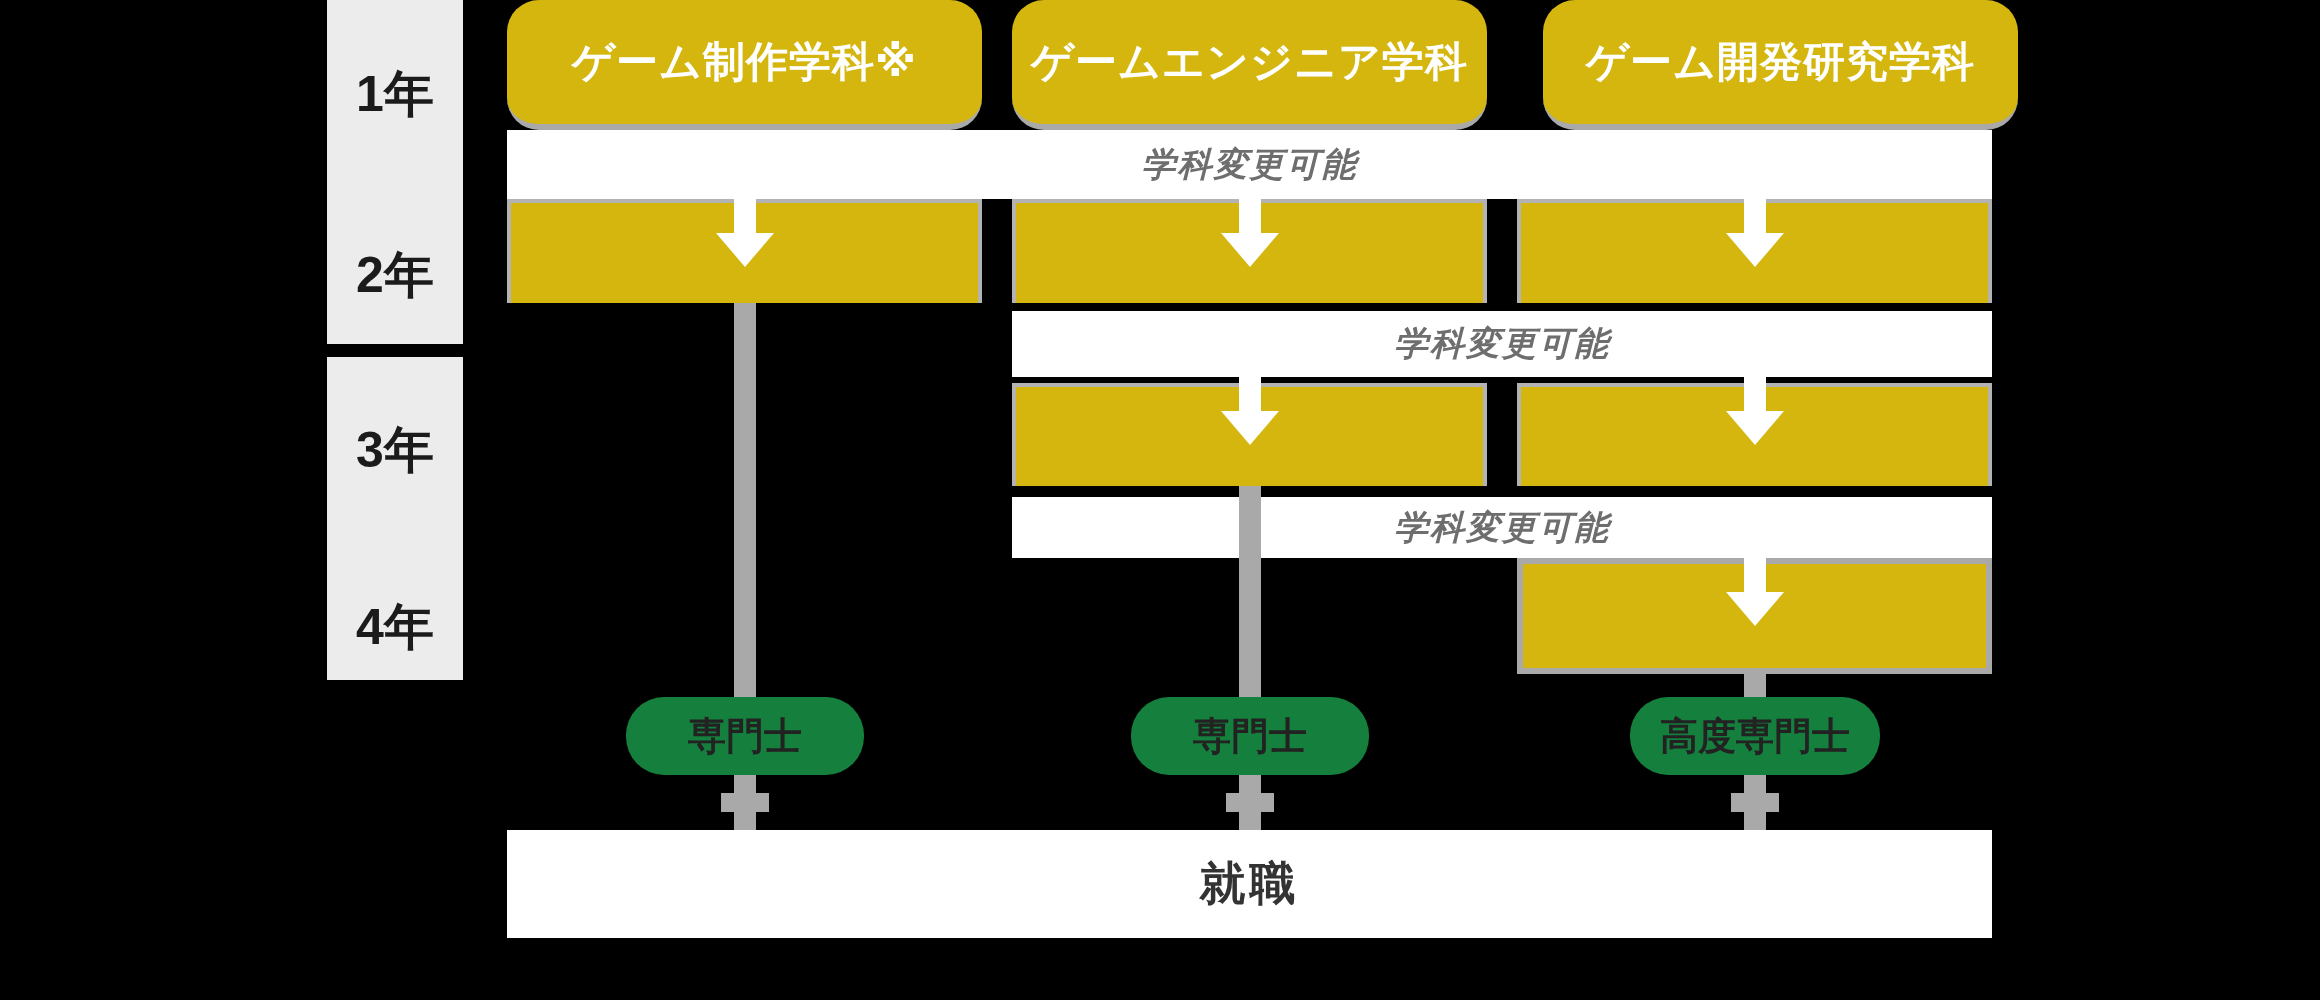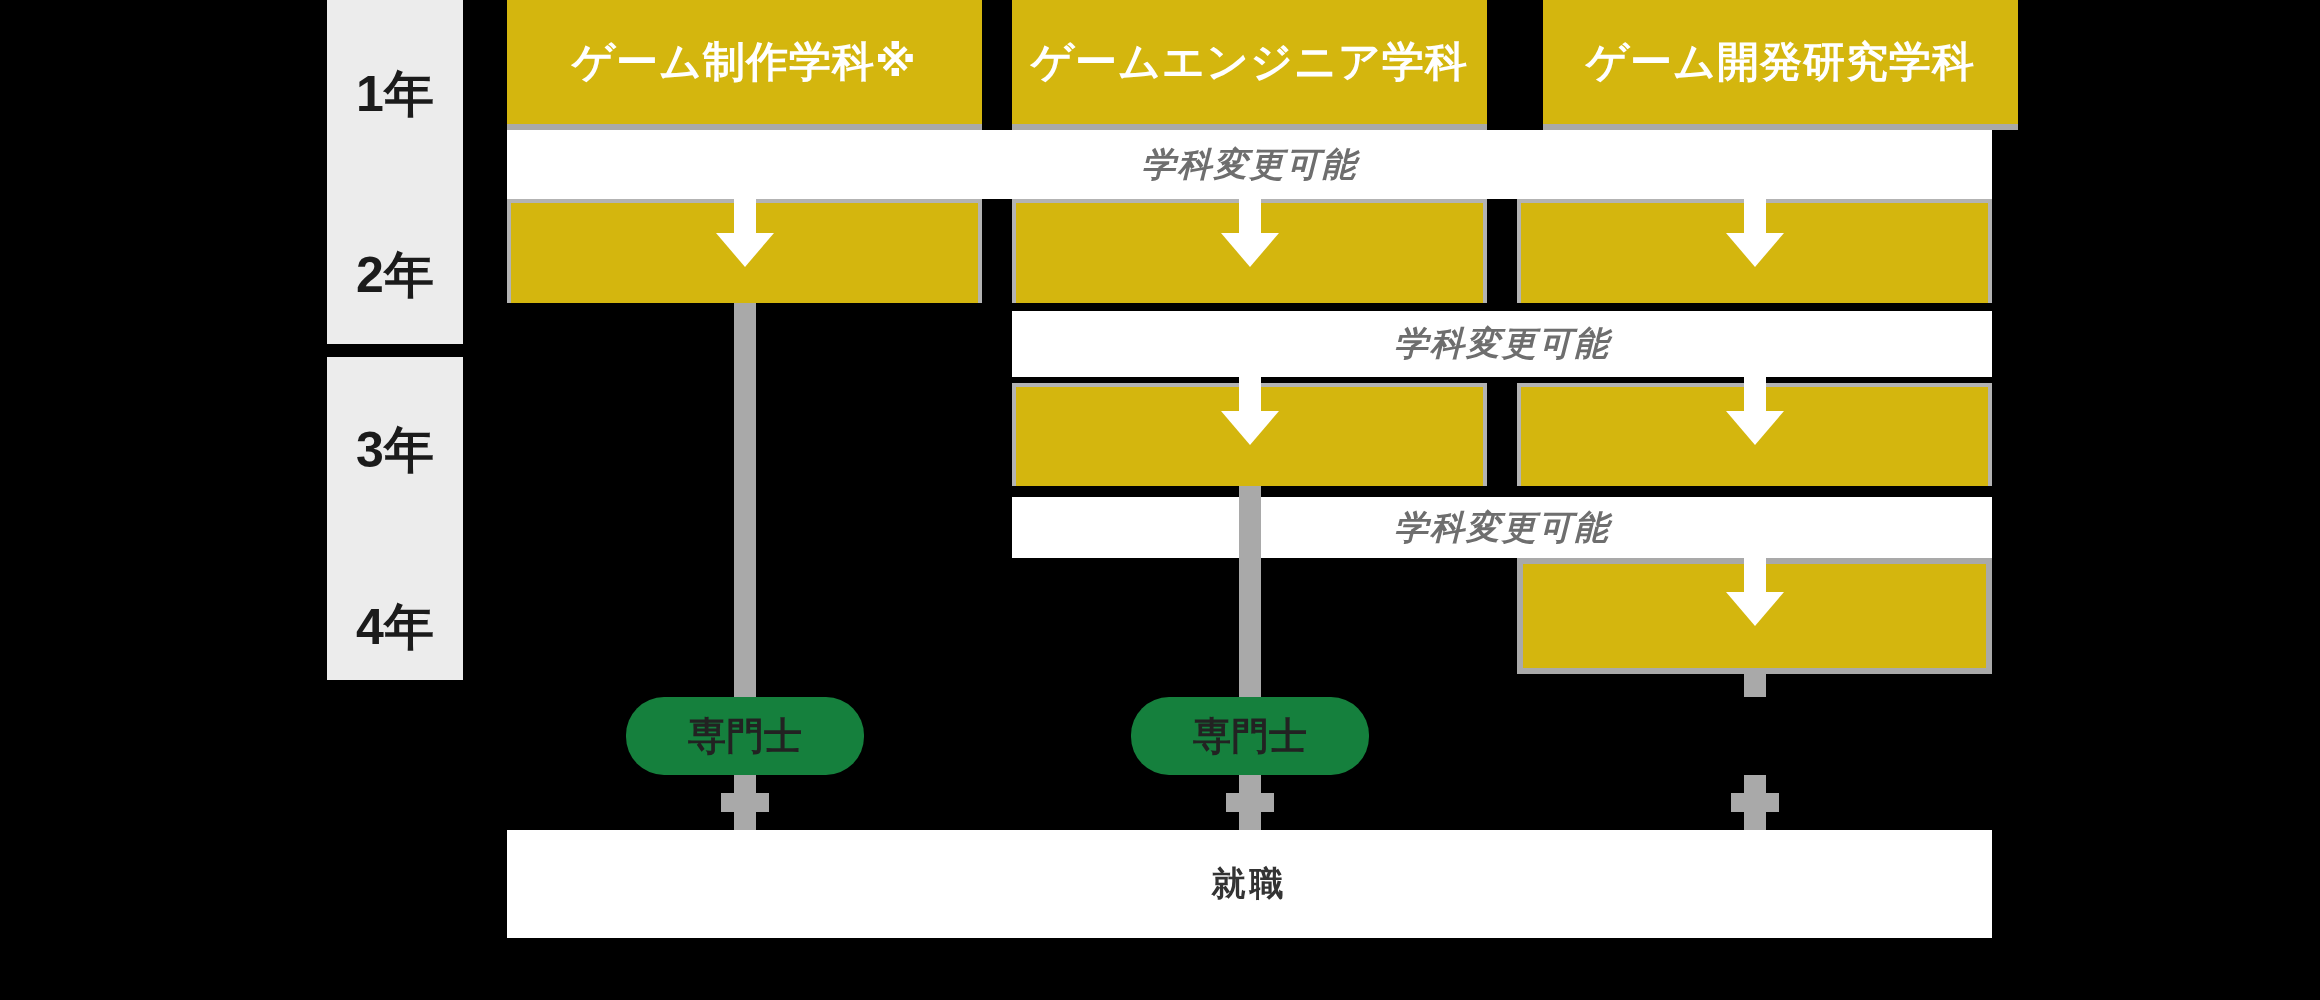--- a/index.html
+++ b/index.html
@@ -49,20 +49,21 @@
     background: var(--box-yellow, #d4b60e);
     border-bottom: 6px solid var(--strip-gray, #a9a9a9);
     display: flex;
     align-items: center;
     justify-content: center;
     color: var(--header-text, #fff);
     font-size: 42px;
     font-weight: 700;
     letter-spacing: 1px;
     white-space: nowrap;
+    border-radius: 32px;
   }
 
   
   .band {
     position: absolute;
     background: var(--band-bg, #fff);
     display: flex;
     align-items: center;
     justify-content: center;
     font-style: italic;
@@ -148,21 +149,21 @@
   .outcome-bar {
     position: absolute;
     left: 507px;
     top: 830px;
     width: 1485px;
     height: 108px;
     background: #fff;
     display: flex;
     align-items: center;
     justify-content: center;
-    font-size: 34px;
+    font-size: 46px;
     font-weight: 700;
     letter-spacing: 4px;
     color: var(--outcome-text, #333);
   }
 </style>
 </head>
 <body>
 
 <div id="diagram">
 
@@ -232,20 +233,23 @@
   <div class="connector" style="left:734px;top:303px;height:394px"></div>
   <div class="connector" style="left:1239px;top:486px;height:211px"></div>
   <div class="connector" style="left:1744px;top:674px;height:23px"></div>
 
   <div class="badge" style="left:626px;width:238px">
     <span>専門士</span>
   </div>
   <div class="badge" style="left:1131px;width:238px">
     <span>専門士</span>
   </div>
+  <div class="badge" style="left:1630px;width:250px">
+    <span>高度専門士</span>
+  </div>
 
   <div class="garrow" style="left:721px">
       <div class="g1"></div>
       <div class="g2"></div>
       <div class="g3"></div>
     </div>
   <div class="garrow" style="left:1226px">
       <div class="g1"></div>
       <div class="g2"></div>
       <div class="g3"></div>

